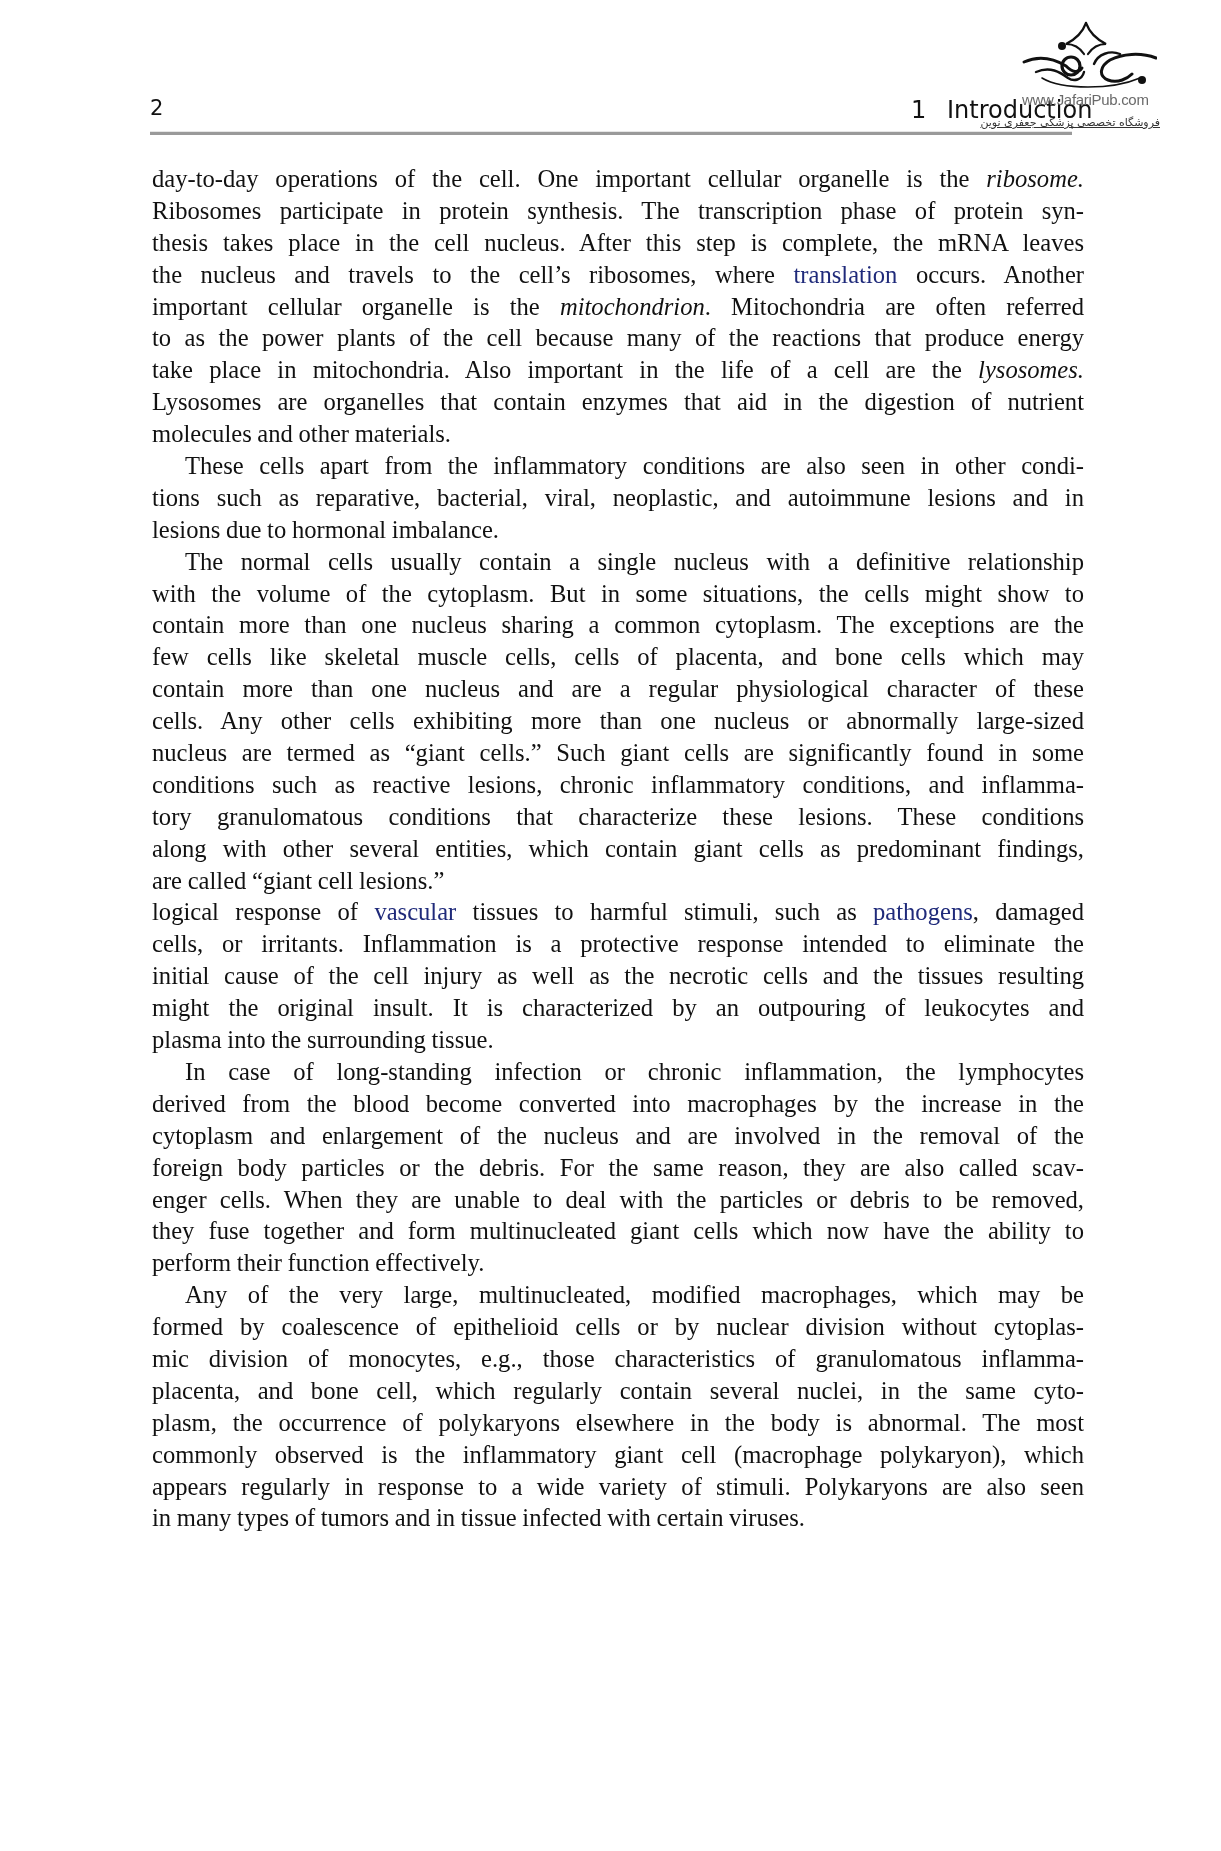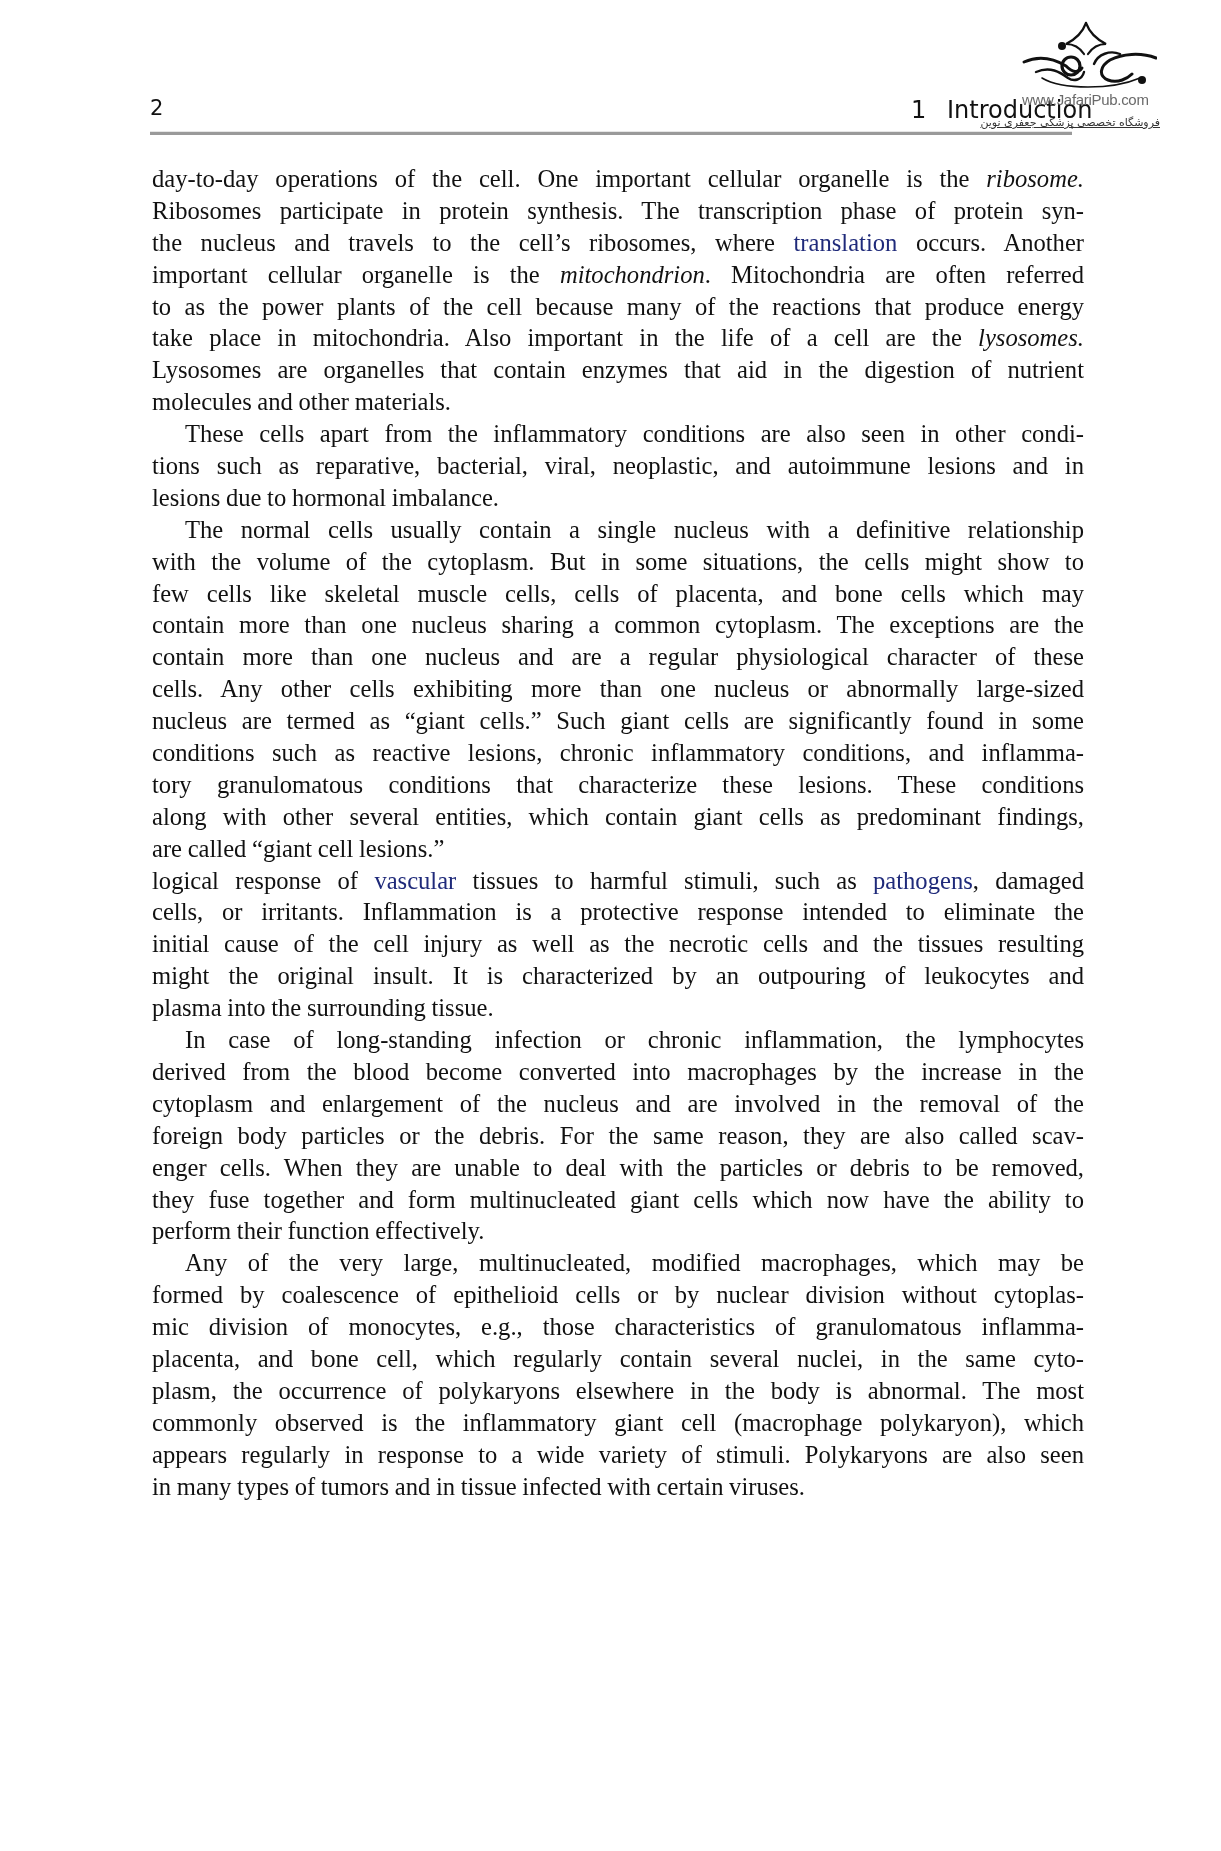--- a/index.html
+++ b/index.html
@@ -78,37 +78,38 @@
       <circle cx="120" cy="60" r="4" fill="#111"></circle>
     </svg>
   </div>
   <div class="watermark-url">www.JafariPub.com</div>
   <div class="watermark-fa">فروشگاه تخصصی پزشکی جعفری نوین</div>
 
   <div class="body-text" id="body-text">
       <div>
         <div class="line"><span>day-to-day operations of the cell. One important cellular organelle is the </span><span class="seg-i">ribosome.</span></div>
         <div class="line"><span>Ribosomes participate in protein synthesis. The transcription phase of protein syn-</span></div>
+        <div class="line"><span>thesis takes place in the cell nucleus. After this step is complete, the mRNA leaves</span></div>
         <div class="line"><span>the nucleus and travels to the cell’s ribosomes, where </span><span class="seg-link">translation</span><span> occurs. Another</span></div>
         <div class="line"><span>important cellular organelle is the </span><span class="seg-i">mitochondrion</span><span>. Mitochondria are often referred</span></div>
         <div class="line"><span>to as the power plants of the cell because many of the reactions that produce energy</span></div>
         <div class="line"><span>take place in mitochondria. Also important in the life of a cell are the </span><span class="seg-i">lysosomes.</span></div>
         <div class="line"><span>Lysosomes are organelles that contain enzymes that aid in the digestion of nutrient</span></div>
         <div class="line last"><span>molecules and other materials.</span></div>
       </div>
       <div>
         <div class="line indent"><span>These cells apart from the inflammatory conditions are also seen in other condi-</span></div>
         <div class="line"><span>tions such as reparative, bacterial, viral, neoplastic, and autoimmune lesions and in</span></div>
         <div class="line last"><span>lesions due to hormonal imbalance.</span></div>
       </div>
       <div>
         <div class="line indent"><span>The normal cells usually contain a single nucleus with a definitive relationship</span></div>
         <div class="line"><span>with the volume of the cytoplasm. But in some situations, the cells might show to</span></div>
+        <div class="line"><span>contain more than one nucleus sharing a common cytoplasm. The exceptions are the</span></div>
         <div class="line"><span>few cells like skeletal muscle cells, cells of placenta, and bone cells which may</span></div>
-        <div class="line"><span>contain more than one nucleus sharing a common cytoplasm. The exceptions are the</span></div>
         <div class="line"><span>contain more than one nucleus and are a regular physiological character of these</span></div>
         <div class="line"><span>cells. Any other cells exhibiting more than one nucleus or abnormally large-sized</span></div>
         <div class="line"><span>nucleus are termed as “giant cells.” Such giant cells are significantly found in some</span></div>
         <div class="line"><span>conditions such as reactive lesions, chronic inflammatory conditions, and inflamma-</span></div>
         <div class="line"><span>tory granulomatous conditions that characterize these lesions. These conditions</span></div>
         <div class="line"><span>along with other several entities, which contain giant cells as predominant findings,</span></div>
         <div class="line last"><span>are called “giant cell lesions.”</span></div>
       </div>
       <div>
         <div class="line"><span>logical response of </span><span class="seg-link">vascular</span><span> tissues to harmful stimuli, such as </span><span class="seg-link">pathogens</span><span>, damaged</span></div>

